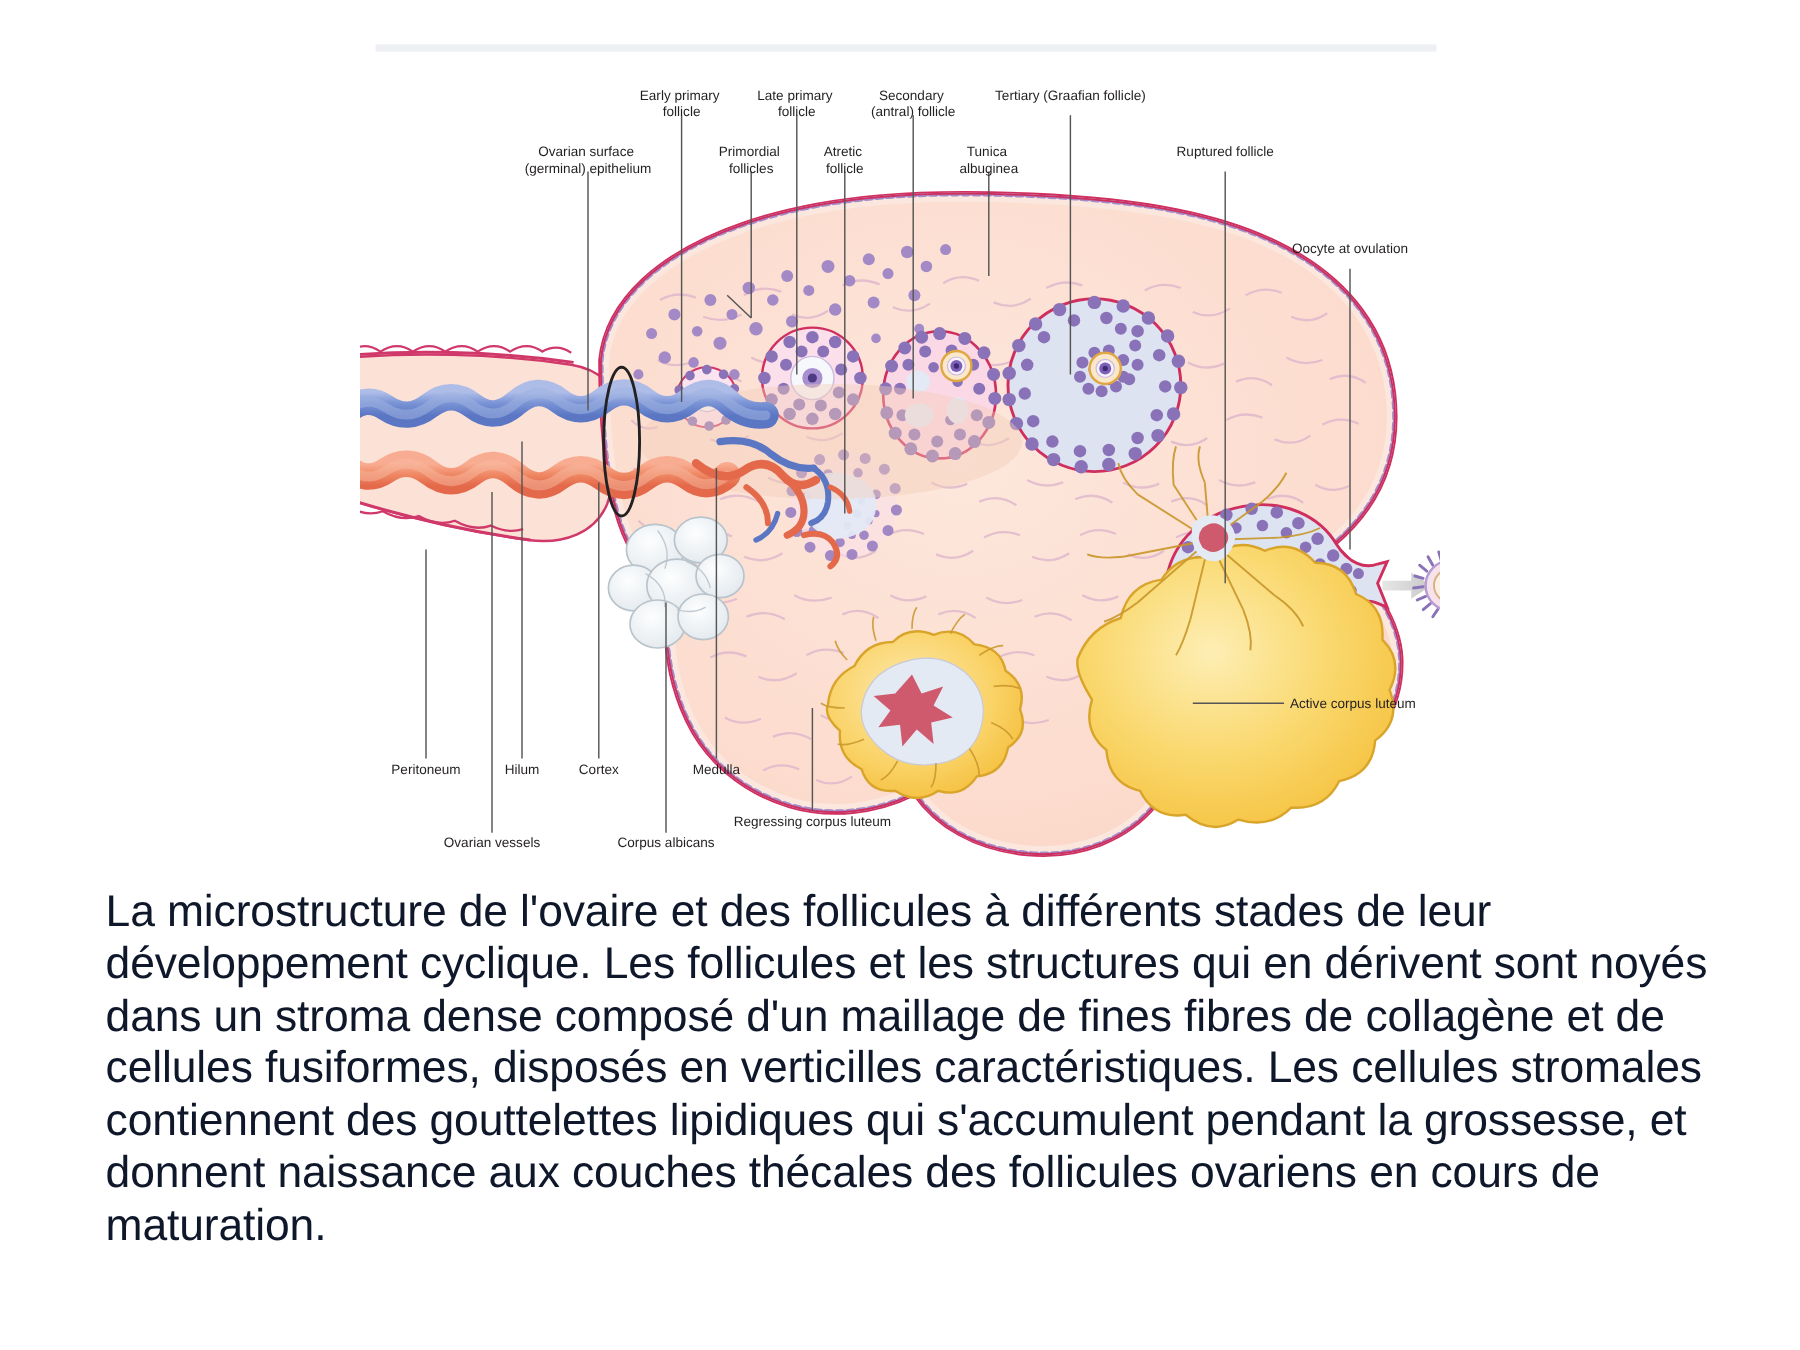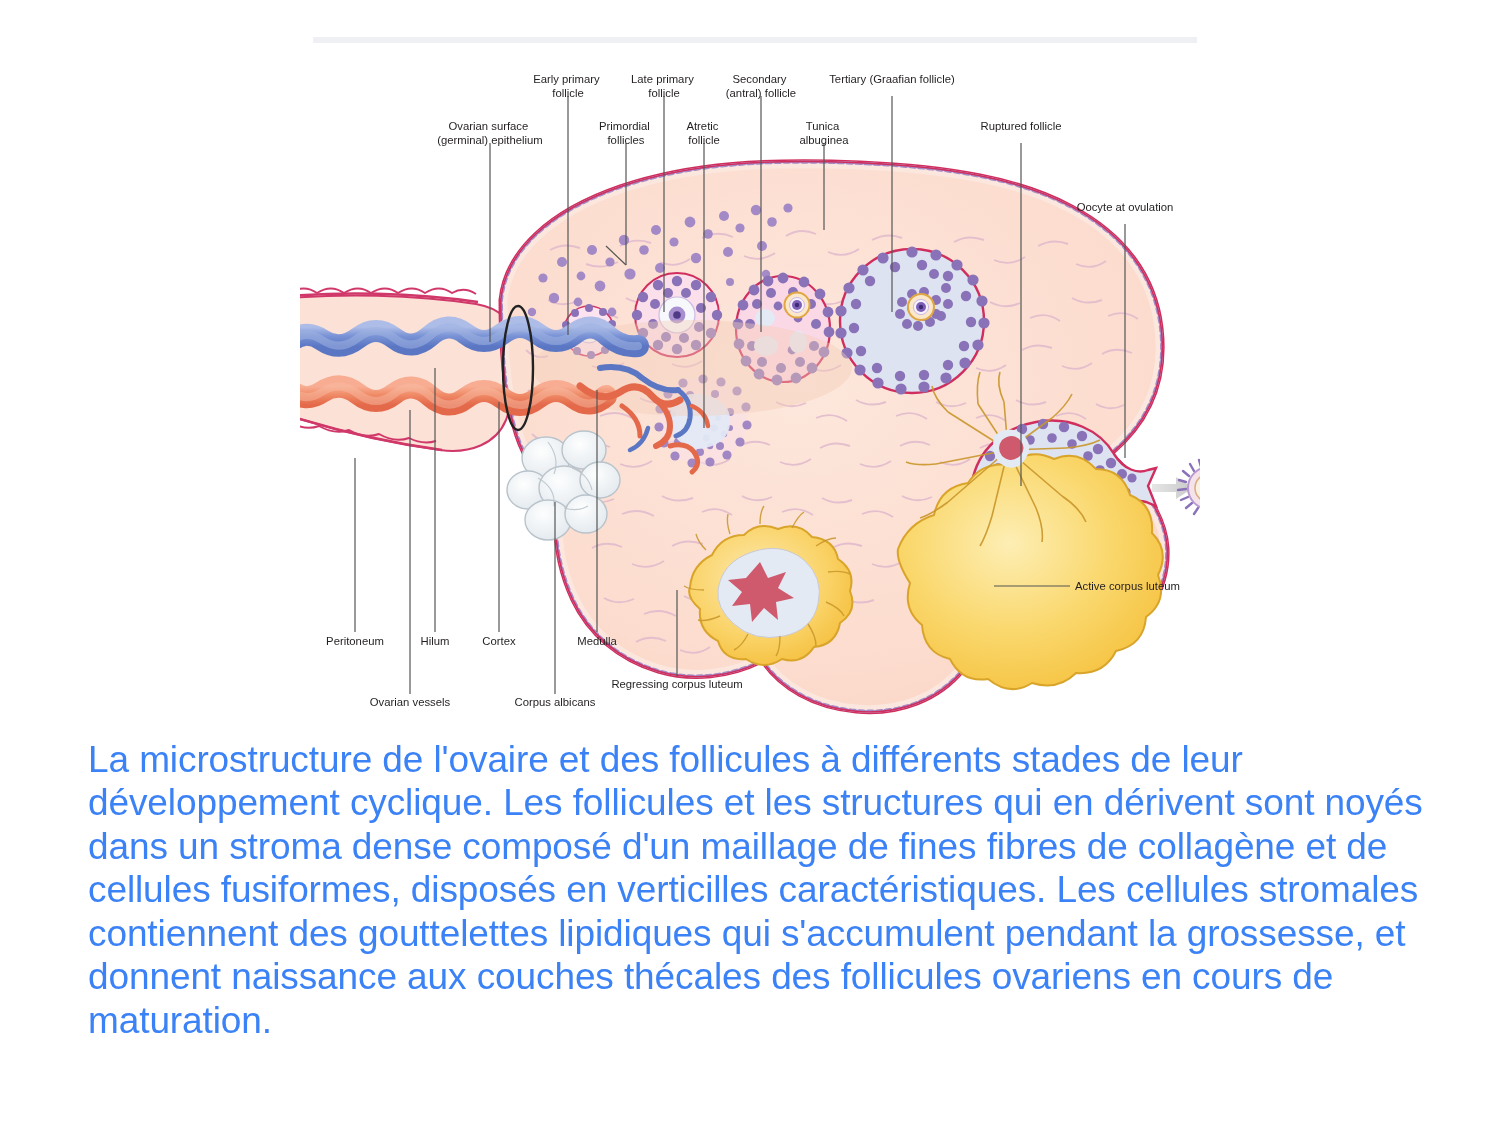--- a/index.html
+++ b/index.html
@@ -42,21 +42,21 @@
 
   
   #caption {
     position: absolute;
     left: 88px;
     top: 738px;
     width: 1340px;
     font-family: "Liberation Sans", sans-serif;
     font-size: 37px;
     line-height: 1.175;
-    color: #3b82f6;
+    color: #0f172a;
     letter-spacing: -0.1px;
   }
 
   
   text.lbl {
     font-family: "Liberation Sans", sans-serif;
     font-size: 11.3px;
     fill: #231f20;
   }
 </style>

